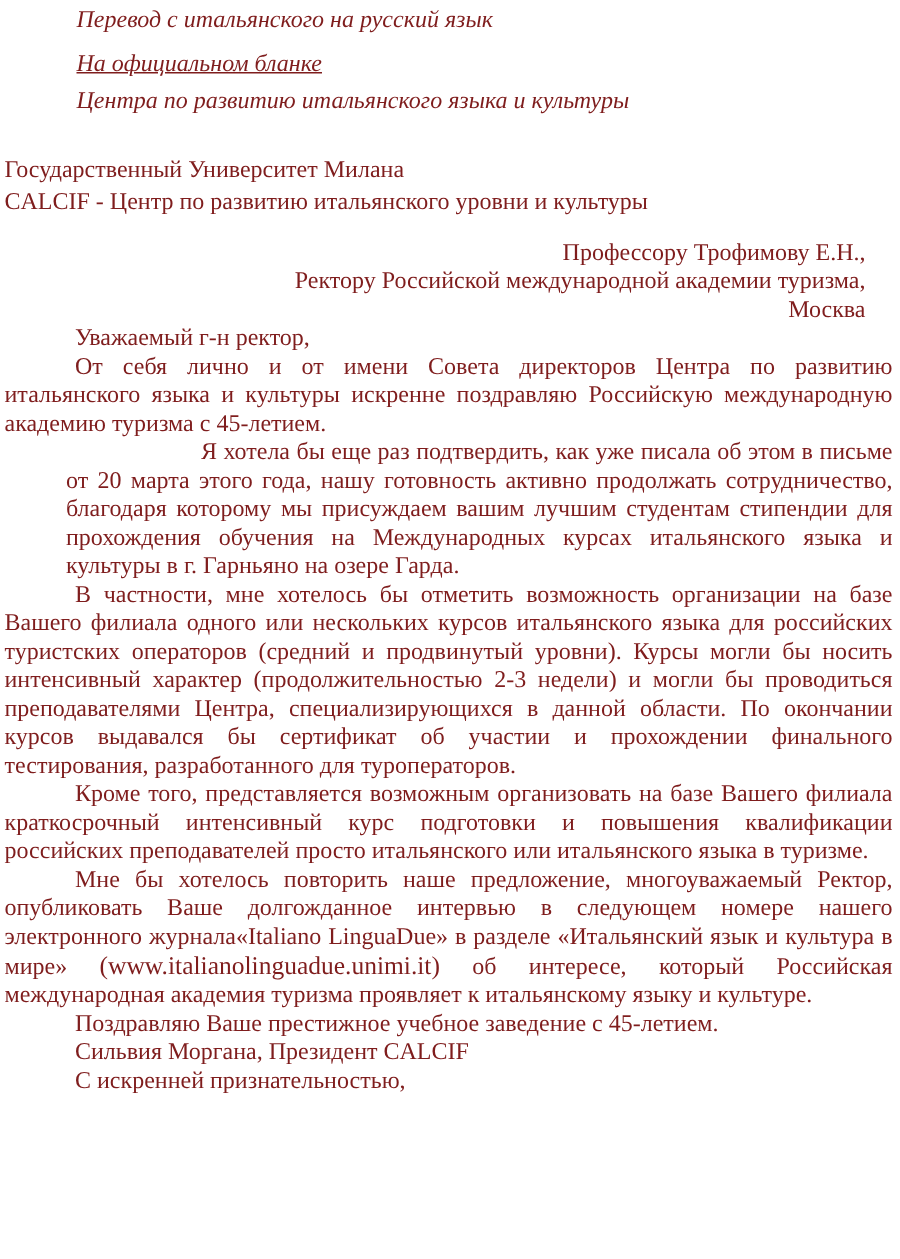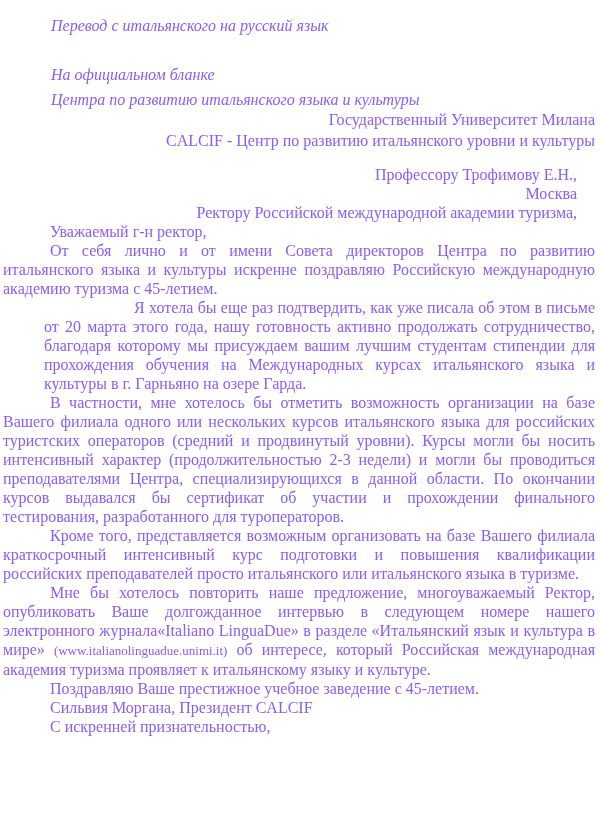--- a/index.html
+++ b/index.html
@@ -3,62 +3,62 @@
 <meta charset="utf-8">
 <style>
   * { margin: 0; padding: 0; box-sizing: border-box; }
   html, body { background: #ffffff; }
   .page {
     position: relative;
     width: 600px;
     height: 839px;
     overflow: hidden;
     background: #ffffff;
-    color: #8b5cf6;
+    color: #7f1d1d;
     font-family: "Liberation Serif", "DejaVu Serif", serif;
     font-size: 16px;
     line-height: 19px;
-    padding: 16px 5px 0 3px;
+    padding: 4px 5px 0 3px;
   }
   .translator-note { font-style: italic; }
   .translator-note p { padding-left: 48px; }
-  .translator-note .note-line-2 { margin-top: 30px; }
+  .translator-note .note-line-2 { margin-top: 10px; text-decoration: underline; }
   .translator-note .note-line-3 { margin-top: 6px; }
-  .letterhead { text-align: right; line-height: 21px; }
+  .letterhead { text-align: left; margin-top: 26px; line-height: 21px; }
   .date-address { text-align: right; padding-right: 18px; margin-top: 14px; }
   .salutation { text-indent: 47px; }
   .body-para {
     text-align: justify;
     text-indent: 47px;
   }
   .body-para.first { margin-top: 0; }
   .body-para.deep-indent { text-indent: 90px; margin-left: 41px; }
   .closing-line { text-indent: 47px; }
-  .url-small { font-size: 13px; }
+  .url-small { font-size: 17px; }
 </style>
 </head>
 <body>
 
 <div class="page">
 
   <div class="translator-note">
     <p class="note-line-1">Перевод с итальянского на русский язык</p>
     <p class="note-line-2">На официальном бланке</p>
     <p class="note-line-3">Центра по развитию итальянского языка и культуры</p>
   </div>
 
   <div class="letterhead">
     <p>Государственный Университет Милана</p>
     <p>CALCIF - Центр по развитию итальянского уровни и культуры</p>
   </div>
 
   <div class="date-address">
     <p>Профессору Трофимову Е.Н.,</p>
+    <p>Ректору Российской международной академии туризма,</p>
     <p>Москва</p>
-    <p>Ректору Российской международной академии туризма,</p>
   </div>
 
   <p class="salutation">Уважаемый г-н ректор,</p>
 
   <div>
     <p class="body-para first">От себя лично и от имени Совета директоров Центра по развитию итальянского языка и культуры искренне поздравляю Российскую международную академию туризма с 45-летием.</p>
     <p class="body-para deep-indent">Я хотела бы еще раз подтвердить, как уже писала об этом в письме от 20 марта этого года, нашу готовность активно продолжать сотрудничество, благодаря которому мы присуждаем вашим лучшим студентам стипендии для прохождения обучения на Международных курсах итальянского языка и культуры в г. Гарньяно на озере Гарда.</p>
     <p class="body-para">В частности, мне хотелось бы отметить возможность организации на базе Вашего филиала одного или нескольких курсов итальянского языка для российских туристских операторов (средний и продвинутый уровни). Курсы могли бы носить интенсивный характер (продолжительностью 2-3 недели) и могли бы проводиться преподавателями Центра, специализирующихся в данной области. По окончании курсов выдавался бы сертификат об участии и прохождении финального тестирования, разработанного для туроператоров.</p>
     <p class="body-para">Кроме того, представляется возможным организовать на базе Вашего филиала краткосрочный интенсивный курс подготовки и повышения квалификации российских преподавателей просто итальянского или итальянского языка в туризме.</p>
     <p class="body-para"><span>Мне бы хотелось повторить наше предложение, многоуважаемый Ректор, опубликовать Ваше долгожданное интервью в следующем номере нашего электронного журнала«Italiano LinguaDue» в разделе «Итальянский язык и культура в мире» </span><span class="url-small">(www.italianolinguadue.unimi.it)</span><span> об интересе, который Российская международная академия туризма проявляет к итальянскому языку и культуре.</span></p>

